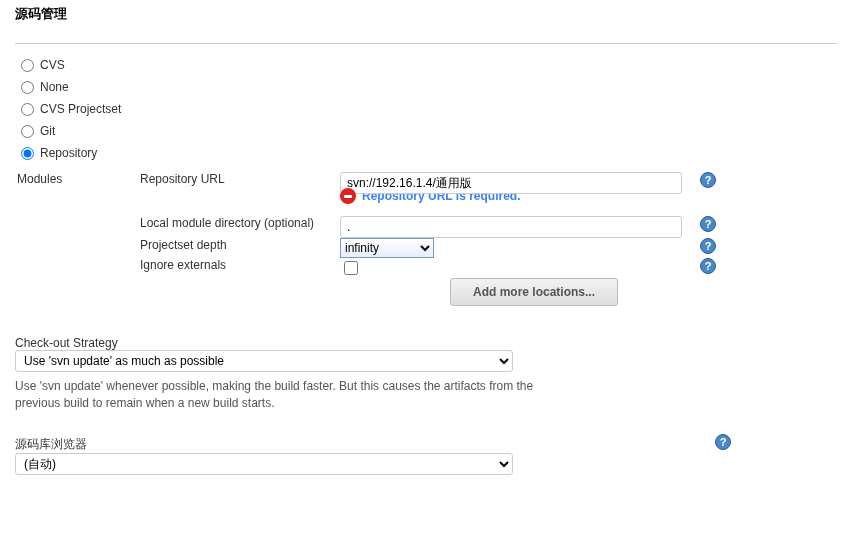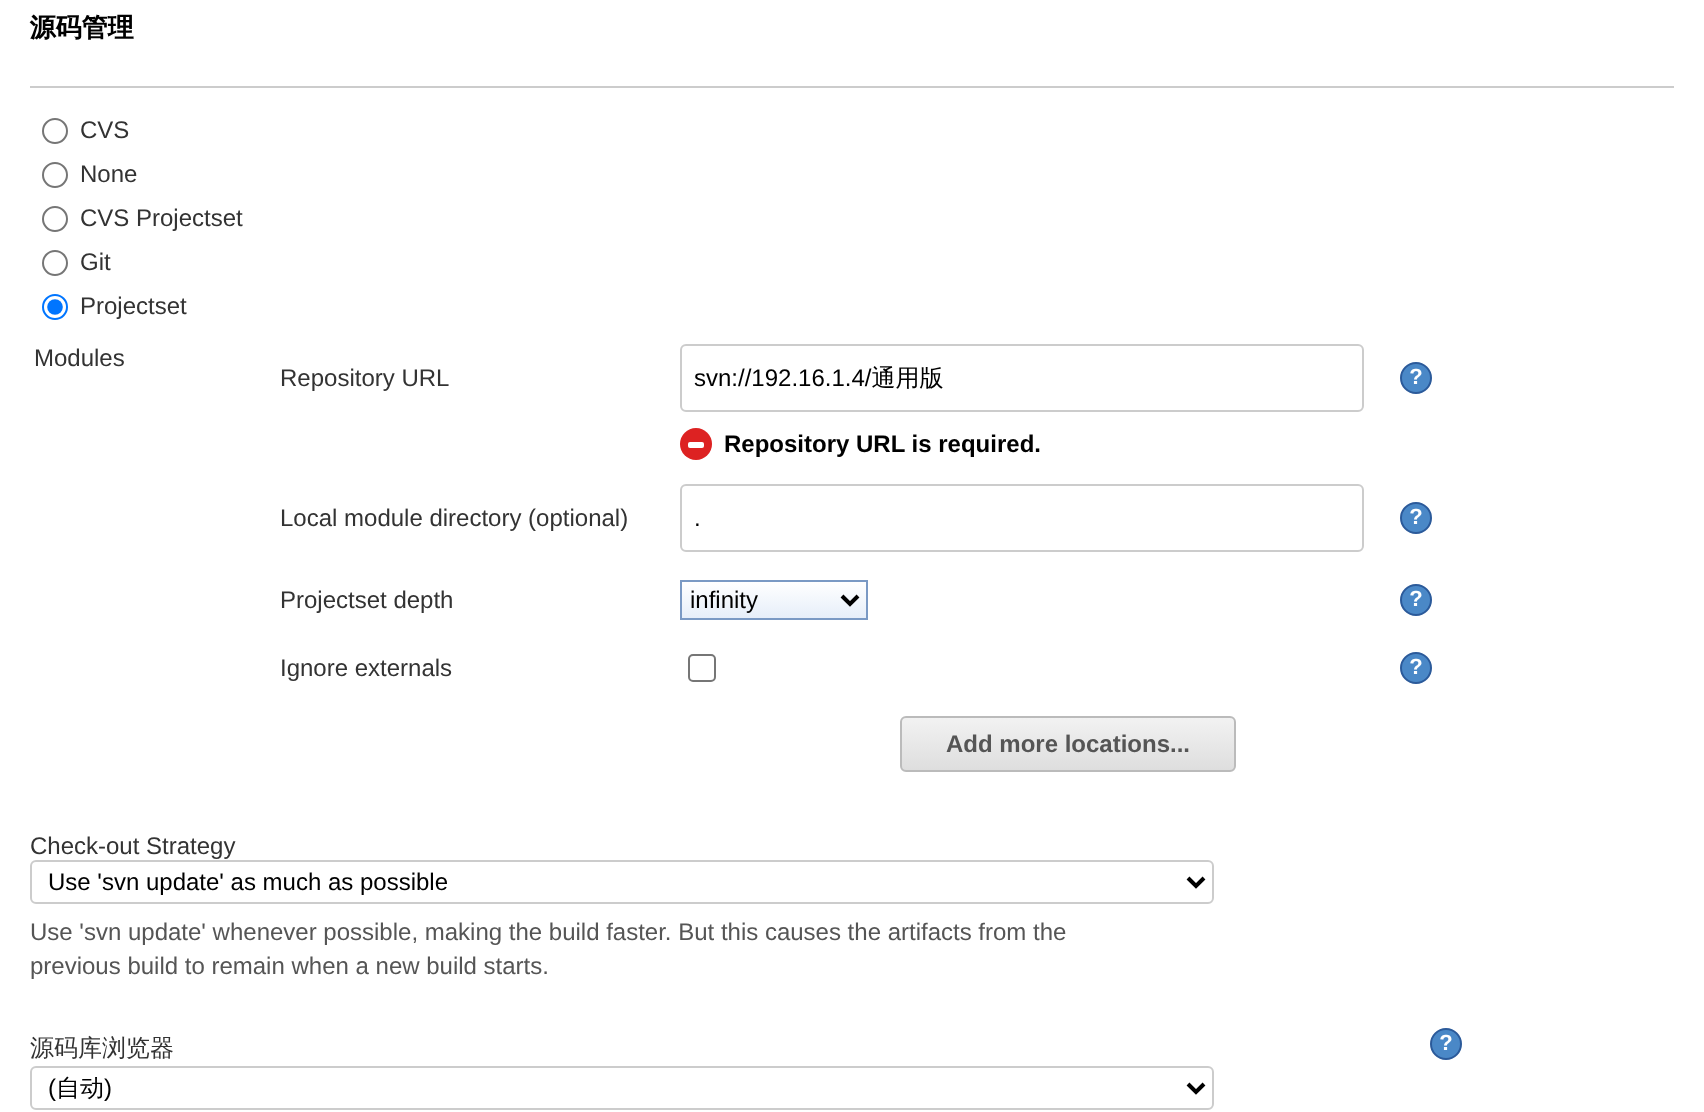--- a/index.html
+++ b/index.html
@@ -30,47 +30,46 @@
     }
     .radio-row input[type="radio"] {
       margin: 0 6px 0 0;
     }
     .radio-row label {
       font-size: 12px;
       color: #333;
     }
     .form-row {
       display: flex;
-      align-items: center;
-      margin-bottom: 14px;
+      align-items: flex-start;
       position: relative;
     }
     .form-label {
       width: 200px;
       font-size: 12px;
       color: #333;
       flex-shrink: 0;
     }
     .form-input-wide {
       width: 342px;
-      height: 34px;
+      height: 22px;
       border: 1px solid #ccc;
       border-radius: 3px;
       padding: 2px 6px;
       font-size: 12px;
     }
     .form-select-narrow {
       width: 94px;
       height: 20px;
       font-size: 12px;
       border: 1px solid #7a99c4;
       background: linear-gradient(#fff, #e6eef9);
     }
     .form-select-full {
-      width: 592px;
+      width: 498px;
       height: 22px;
       font-size: 12px;
       padding: 2px 4px;
       border: 1px solid #ccc;
       border-radius: 3px;
       background: #fff;
     }
     .help-icon {
       position: absolute;
       left: 560px;
@@ -91,21 +90,21 @@
       align-items:center;
       gap:6px;
       margin: -6px 0 12px 200px;
     }
     .error-icon {
       width:16px;height:16px;border-radius:50%;
       background:#d22; display:flex;align-items:center;justify-content:center;
       position:relative;
     }
     .error-icon::after{content:"";width:8px;height:3px;background:#fff;border-radius:1px;}
-    .error-text { color:#000000; font-weight:bold; font-size:12px; }
+    .error-text { color:#3b82f6; font-weight:bold; font-size:12px; }
     .checkbox-input { width:14px; height:14px; border:1px solid #7a99c4; }
     .add-btn {
       margin-left: 310px;
       padding: 6px 22px;
       background: linear-gradient(#f2f2f2,#dedede);
       border: 1px solid #bbb;
       border-radius: 3px;
       font-size: 12px;
       font-weight: bold;
       color: #555;
@@ -168,21 +167,21 @@
   <div class="radio-row">
     <input type="radio" name="scm" style="">
     <label>CVS Projectset</label>
   </div>
   <div class="radio-row">
     <input type="radio" name="scm" style="">
     <label>Git</label>
   </div>
   <div class="radio-row">
     <input type="radio" name="scm" checked="" style="">
-    <label>Projectset</label>
+    <label>Repository</label>
   </div>
 </div>
 
 <div style="display:flex;">
   <div style="width:125px; padding-left:2px;">Modules</div>
   <div style="flex:1;">
     <div class="form-row">
       <div class="form-label">Repository URL</div>
       <input class="form-input-wide" type="text" value="svn://192.16.1.4/通用版" style="">
       <span class="help-icon">?</span>

